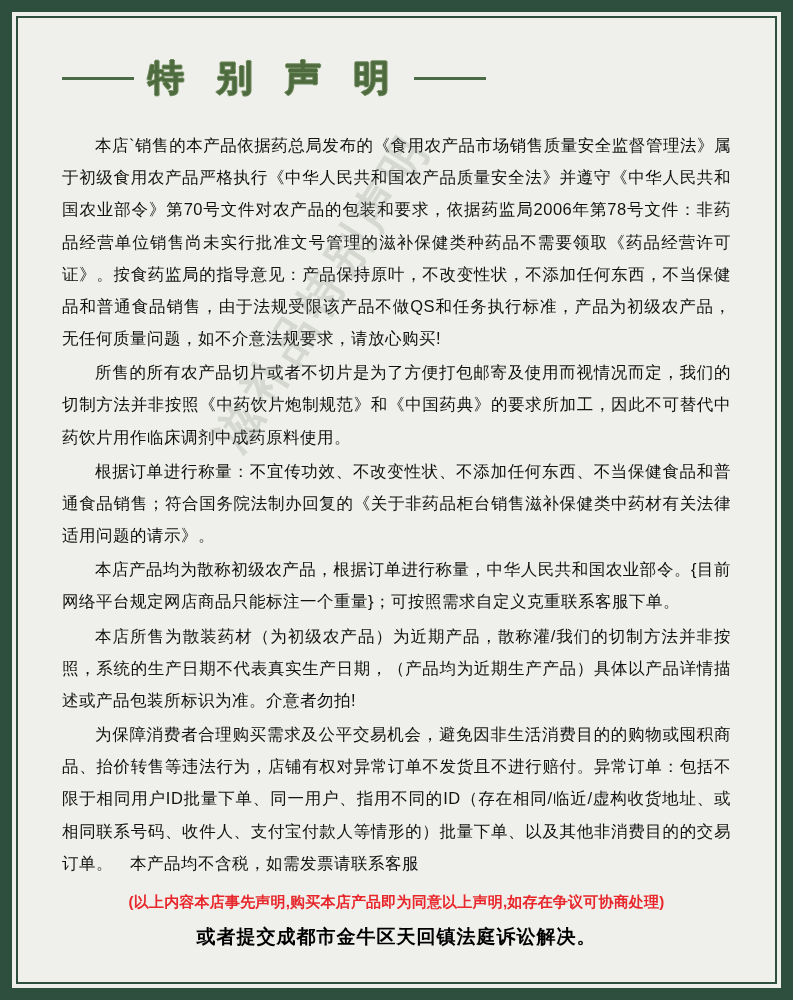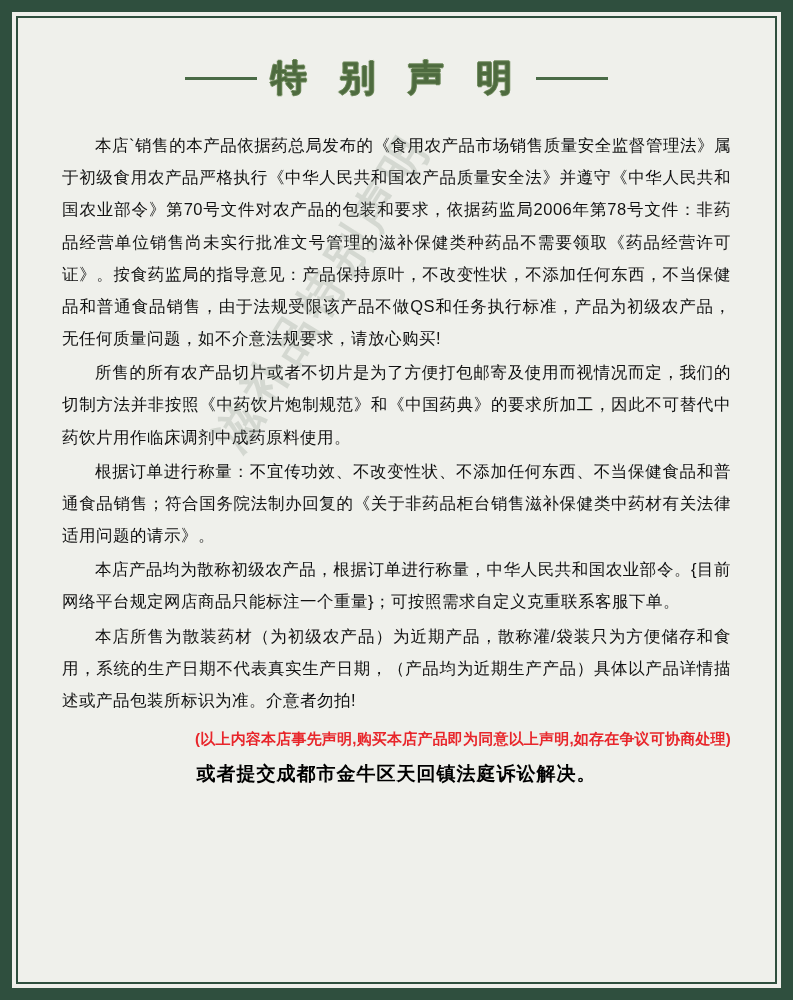--- a/index.html
+++ b/index.html
@@ -67,21 +67,21 @@
     width: 749px;
     height: 956px;
     box-sizing: border-box;
     padding: 20px 40px 10px 40px;
   }
 
   
   .title-row {
     display: flex;
     align-items: center;
-    justify-content: center;
+    justify-content: flex-start;
     gap: 14px;
     margin-top: 12px;
     margin-bottom: 26px;
   }
   .title-rule {
     height: 3px;
     width: 72px;
     background: #4a6b46;
   }
   .title-text {
@@ -106,21 +106,21 @@
     text-align: justify;
     letter-spacing: 0.5px;
   }
   .body p {
     margin: 0 0 2px 0;
     text-indent: 2em;
   }
 
   .footer-red {
     margin-top: 14px;
-    text-align: right;
+    text-align: center;
     color: #e8262b;
     font-size: 15px;
     font-weight: bold;
     letter-spacing: 0.2px;
   }
   .footer-black {
     margin-top: 12px;
     text-align: center;
     color: #000;
     font-size: 19px;
@@ -164,21 +164,22 @@
       <div class="title-rule"></div>
       <div class="title-text">特 别 声 明</div>
       <div class="title-rule"></div>
     </div>
 
     <div class="body">
       <p>本店`销售的本产品依据药总局发布的《食用农产品市场销售质量安全监督管理法》属于初级食用农产品严格执行《中华人民共和国农产品质量安全法》并遵守《中华人民共和国农业部令》第70号文件对农产品的包装和要求，依据药监局2006年第78号文件：非药品经营单位销售尚未实行批准文号管理的滋补保健类种药品不需要领取《药品经营许可证》。按食药监局的指导意见：产品保持原叶，不改变性状，不添加任何东西，不当保健品和普通食品销售，由于法规受限该产品不做QS和任务执行标准，产品为初级农产品，无任何质量问题，如不介意法规要求，请放心购买!</p>
       <p>所售的所有农产品切片或者不切片是为了方便打包邮寄及使用而视情况而定，我们的切制方法并非按照《中药饮片炮制规范》和《中国药典》的要求所加工，因此不可替代中药饮片用作临床调剂中成药原料使用。</p>
       <p>根据订单进行称量：不宜传功效、不改变性状、不添加任何东西、不当保健食品和普通食品销售；符合国务院法制办回复的《关于非药品柜台销售滋补保健类中药材有关法律适用问题的请示》。</p>
       <p>本店产品均为散称初级农产品，根据订单进行称量，中华人民共和国农业部令。{目前网络平台规定网店商品只能标注一个重量}；可按照需求自定义克重联系客服下单。</p>
-      <p>本店所售为散装药材（为初级农产品）为近期产品，散称灌/袋装只为方便储存和食用，系统的生产日期不代表真实生产日期，（产品均为近期生产产品）具体以产品详情描述或产品包装所标识为准。介意者勿拍!</p>
+      <p>本店所售为散装药材（为初级农产品）为近期产品，散称灌/我们的切制方法并非按照，系统的生产日期不代表真实生产日期，（产品均为近期生产产品）具体以产品详情描述或产品包装所标识为准。介意者勿拍!</p>
+      <p>为保障消费者合理购买需求及公平交易机会，避免因非生活消费目的的购物或囤积商品、抬价转售等违法行为，店铺有权对异常订单不发货且不进行赔付。异常订单：包括不限于相同用户ID批量下单、同一用户、指用不同的ID（存在相同/临近/虚构收货地址、或相同联系号码、收件人、支付宝付款人等情形的）批量下单、以及其他非消费目的的交易订单。　本产品均不含税，如需发票请联系客服</p>
     </div>
 
     <div class="footer-red">(以上内容本店事先声明,购买本店产品即为同意以上声明,如存在争议可协商处理)</div>
     <div class="footer-black">或者提交成都市金牛区天回镇法庭诉讼解决。</div>
   </div>
 
   <div class="watermark">滋补品特别声明</div>
 </div>
 
 </body></html>

